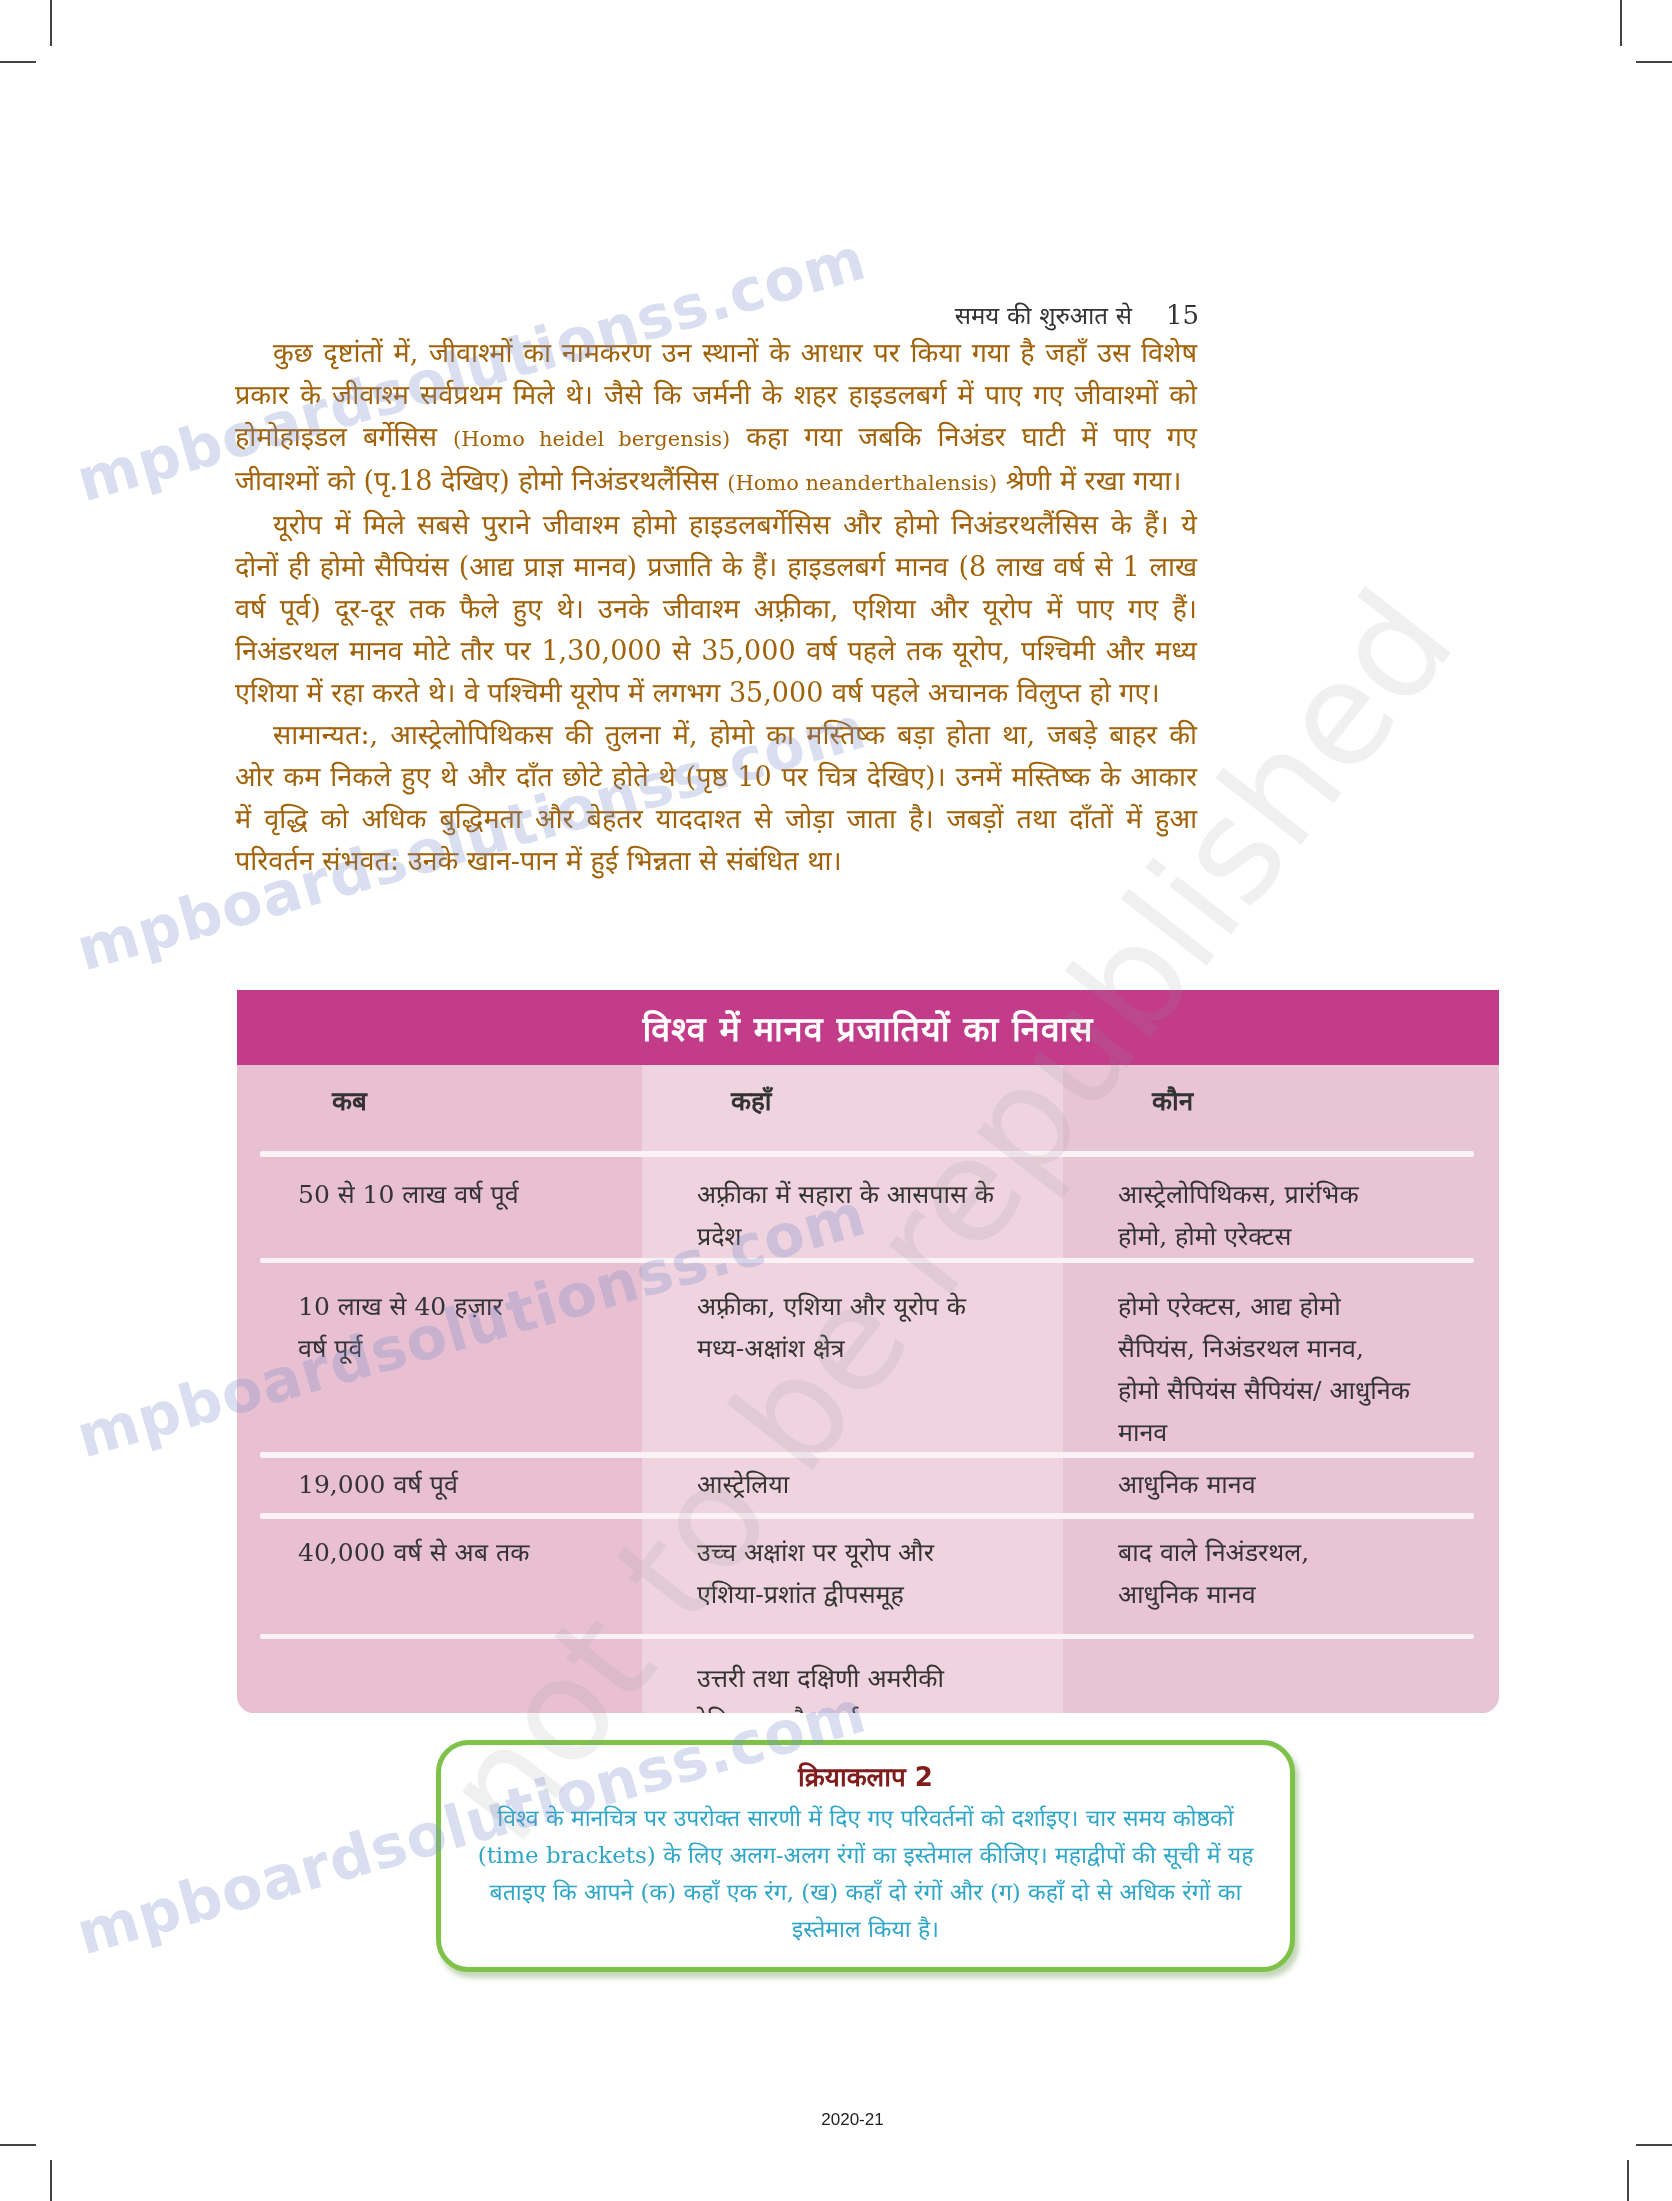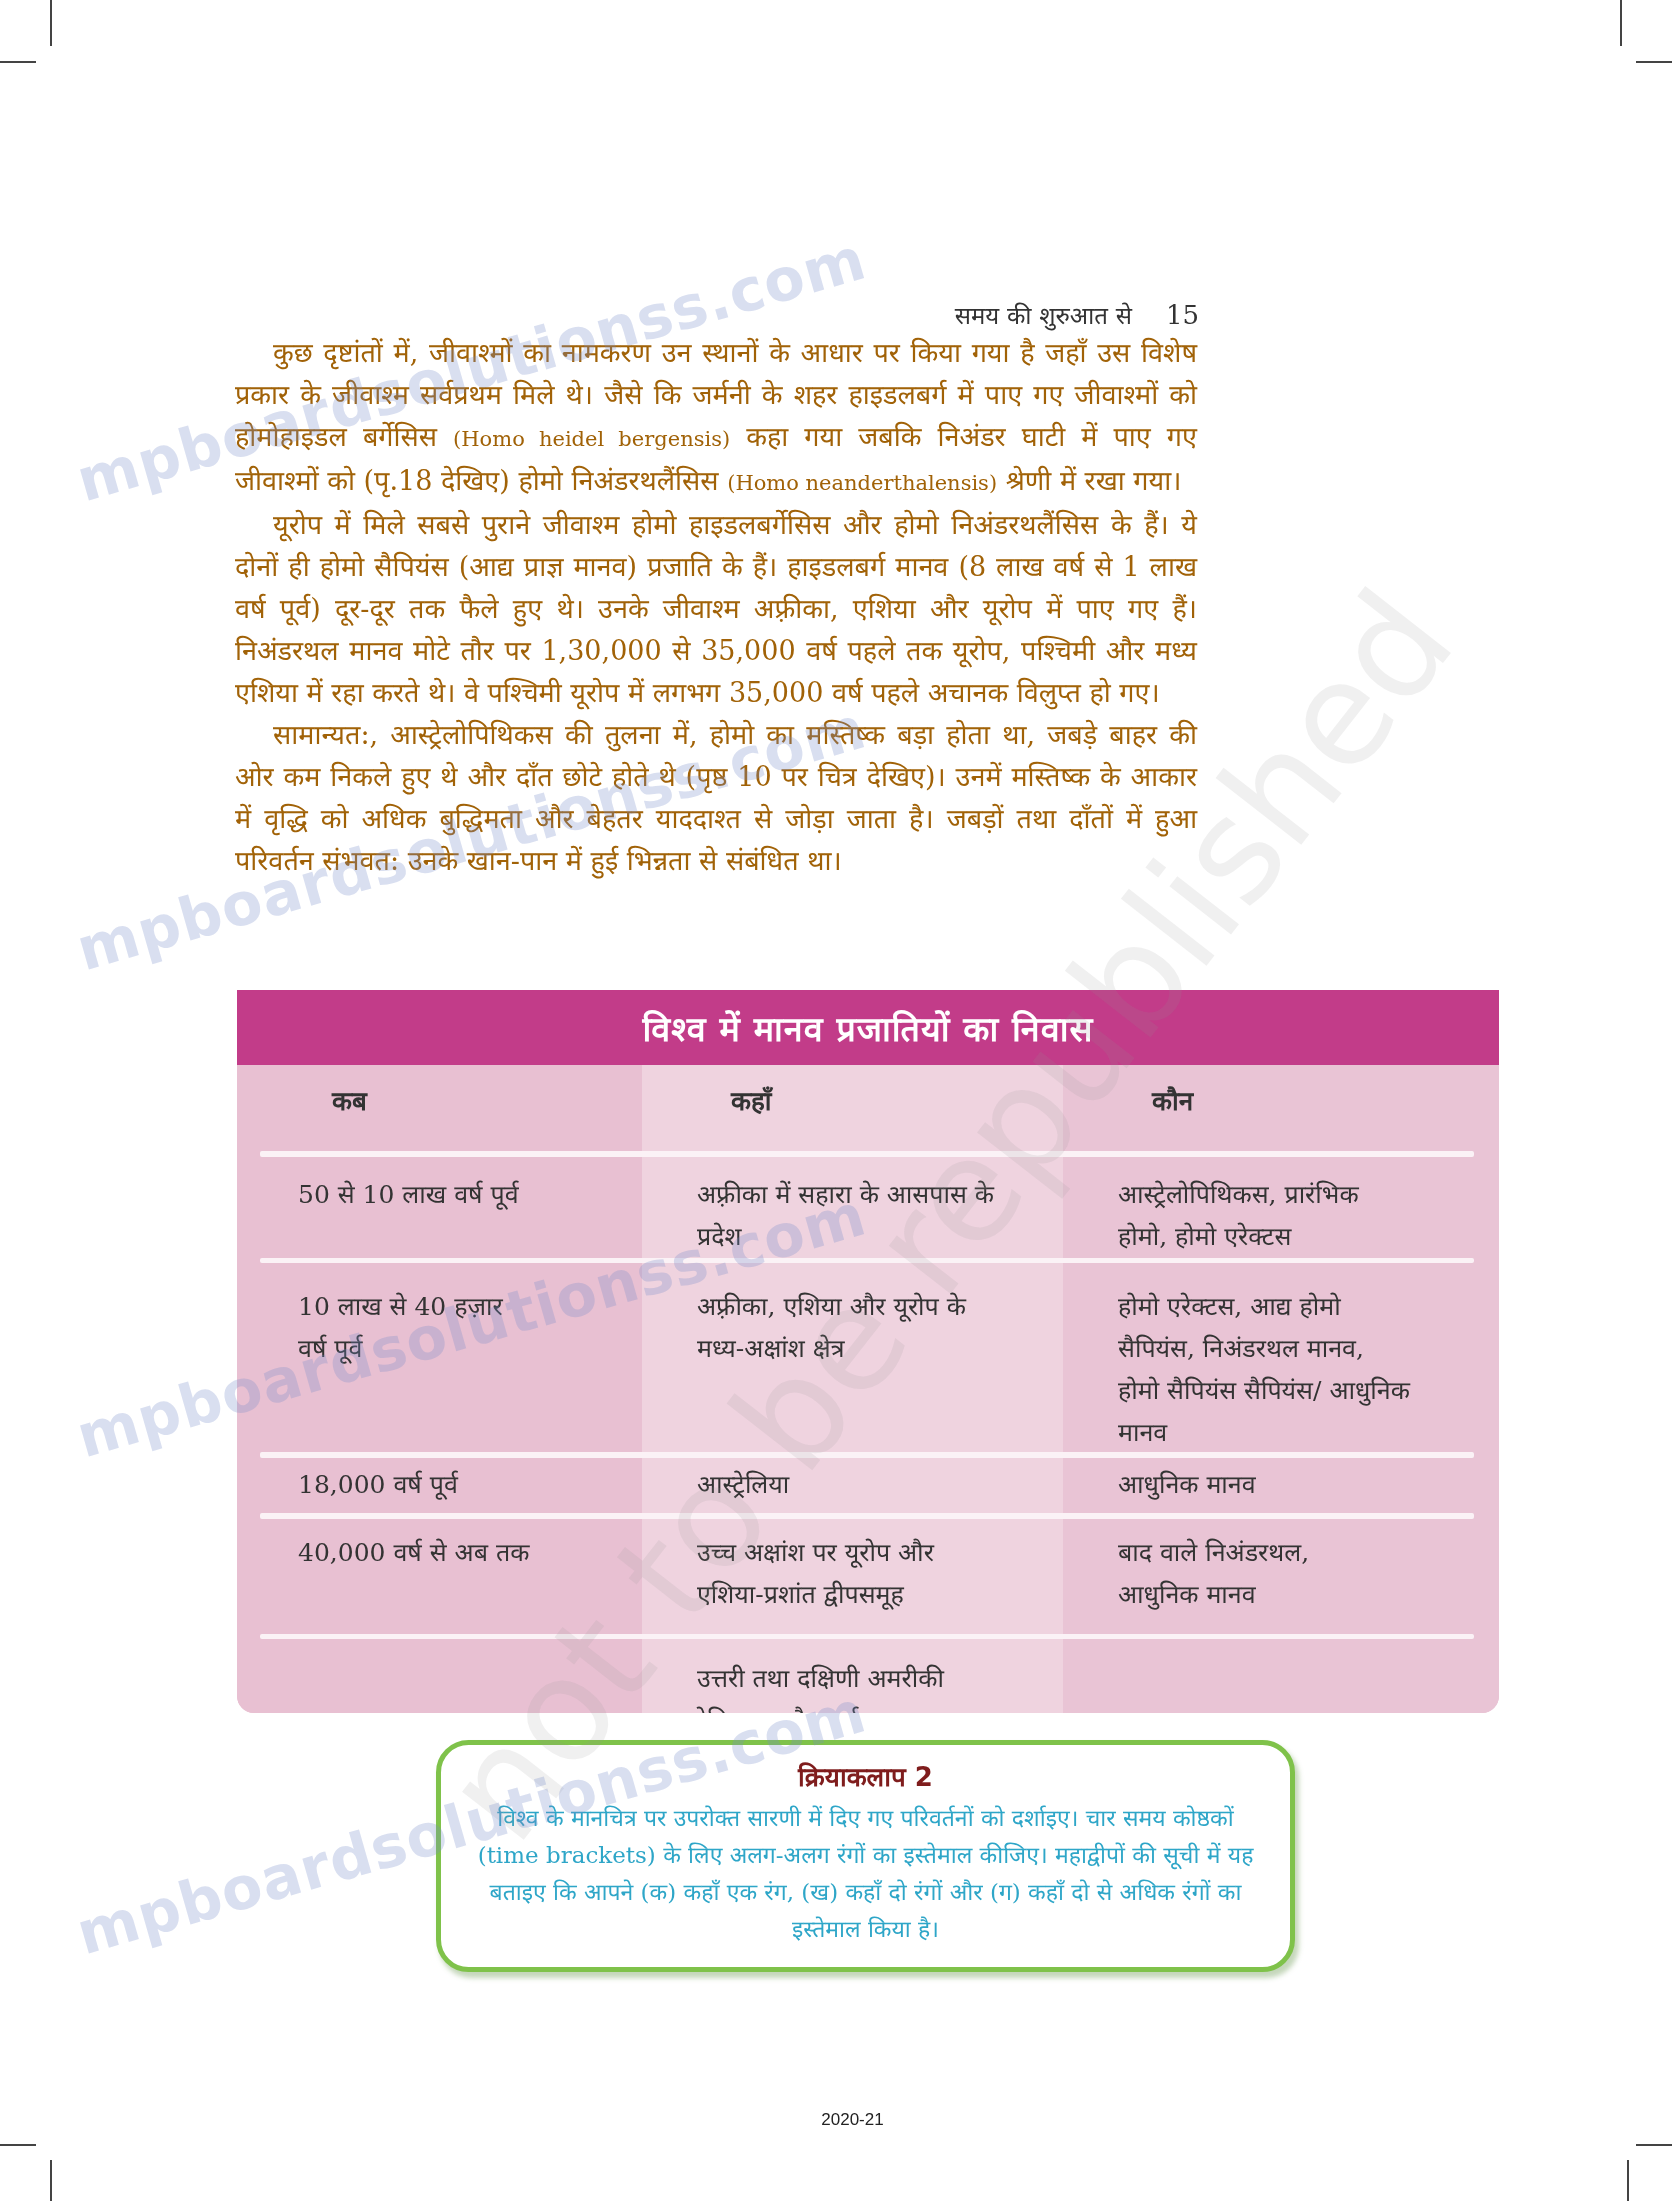--- a/index.html
+++ b/index.html
@@ -121,21 +121,21 @@
     <div class="divider"></div>
 
     <div class="t-row" style="height:189px;padding-top:23px;box-sizing:border-box;">
       <div class="cell c1" style="padding-right:105px;">10 लाख से 40 हज़ार वर्ष पूर्व</div>
       <div class="cell c2" style="padding-right:57px;">अफ़्रीका, एशिया और यूरोप के मध्य-अक्षांश क्षेत्र</div>
       <div class="cell c3" style="padding-right:86px;">होमो एरेक्टस, आद्य होमो सैपियंस, निअंडरथल मानव, होमो सैपियंस सैपियंस/ आधुनिक मानव</div>
     </div>
     <div class="divider"></div>
 
     <div class="t-row" style="height:55px;padding-top:5.7px;box-sizing:border-box;">
-      <div class="cell c1">18,000 वर्ष पूर्व</div>
+      <div class="cell c1">19,000 वर्ष पूर्व</div>
       <div class="cell c2">आस्ट्रेलिया</div>
       <div class="cell c3">आधुनिक मानव</div>
     </div>
     <div class="divider"></div>
 
     <div class="t-row" style="height:115px;padding-top:13.4px;box-sizing:border-box;">
       <div class="cell c1">40,000 वर्ष से अब तक</div>
       <div class="cell c2" style="padding-right:74px;">उच्च अक्षांश पर यूरोप और एशिया-प्रशांत द्वीपसमूह</div>
       <div class="cell c3" style="padding-right:134px;">बाद वाले निअंडरथल, आधुनिक मानव</div>
     </div>

